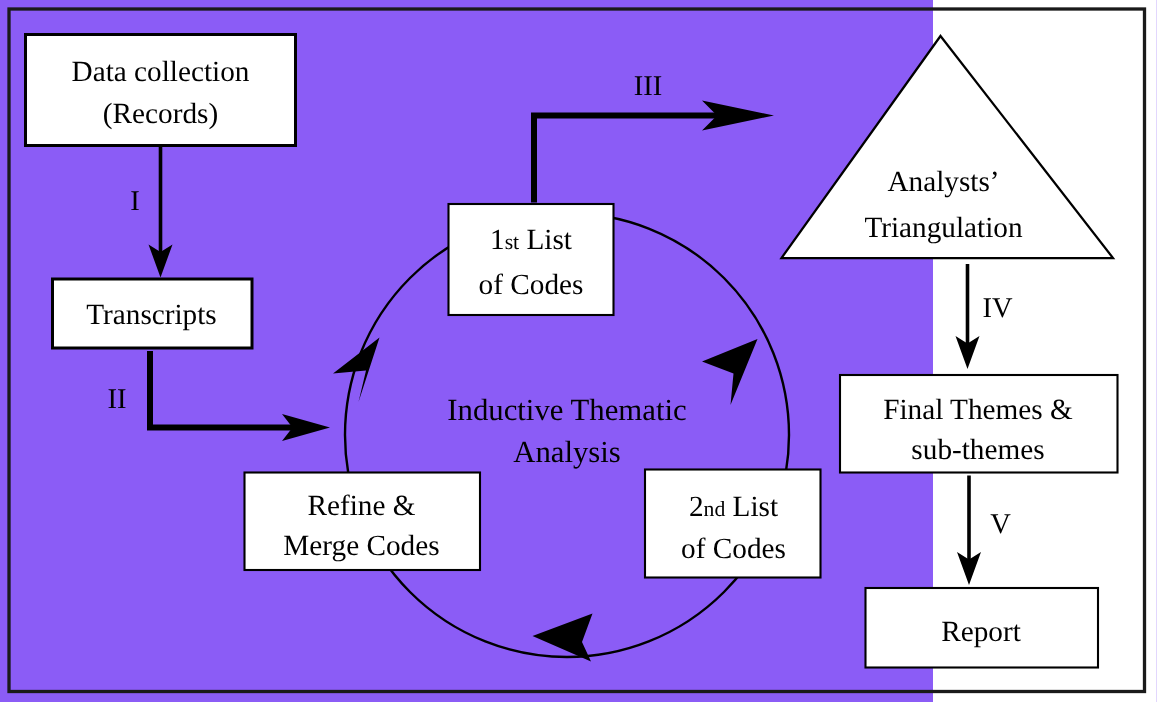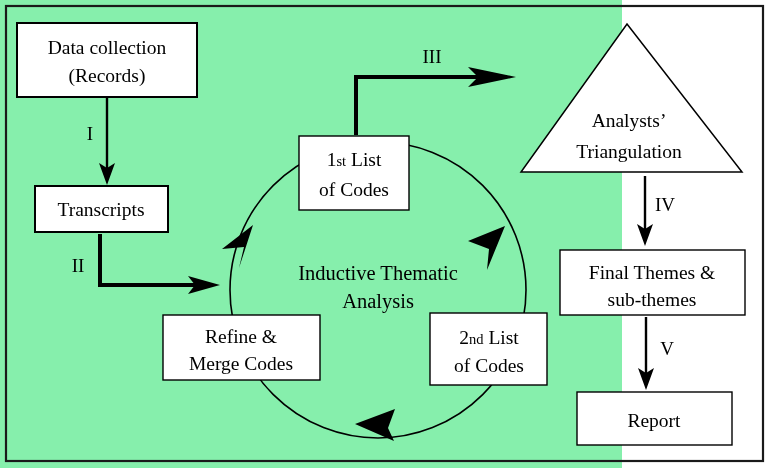--- a/index.html
+++ b/index.html
@@ -11,21 +11,21 @@
   body {
     width: 771px;
     height: 468px;
     font-family: "Liberation Serif", "DejaVu Serif", serif;
     overflow: hidden;
   }
   #diagram-root {
     position: relative;
     width: 622px;
     height: 468px;
-    background: #86efac;
+    background: #8b5cf6;
   }
   svg#flow-svg {
     display: block;
     width: 771px;
     height: 468px;
   }
   .node-box {
     fill: #ffffff;
     stroke: #000000;
     stroke-width: 2;

